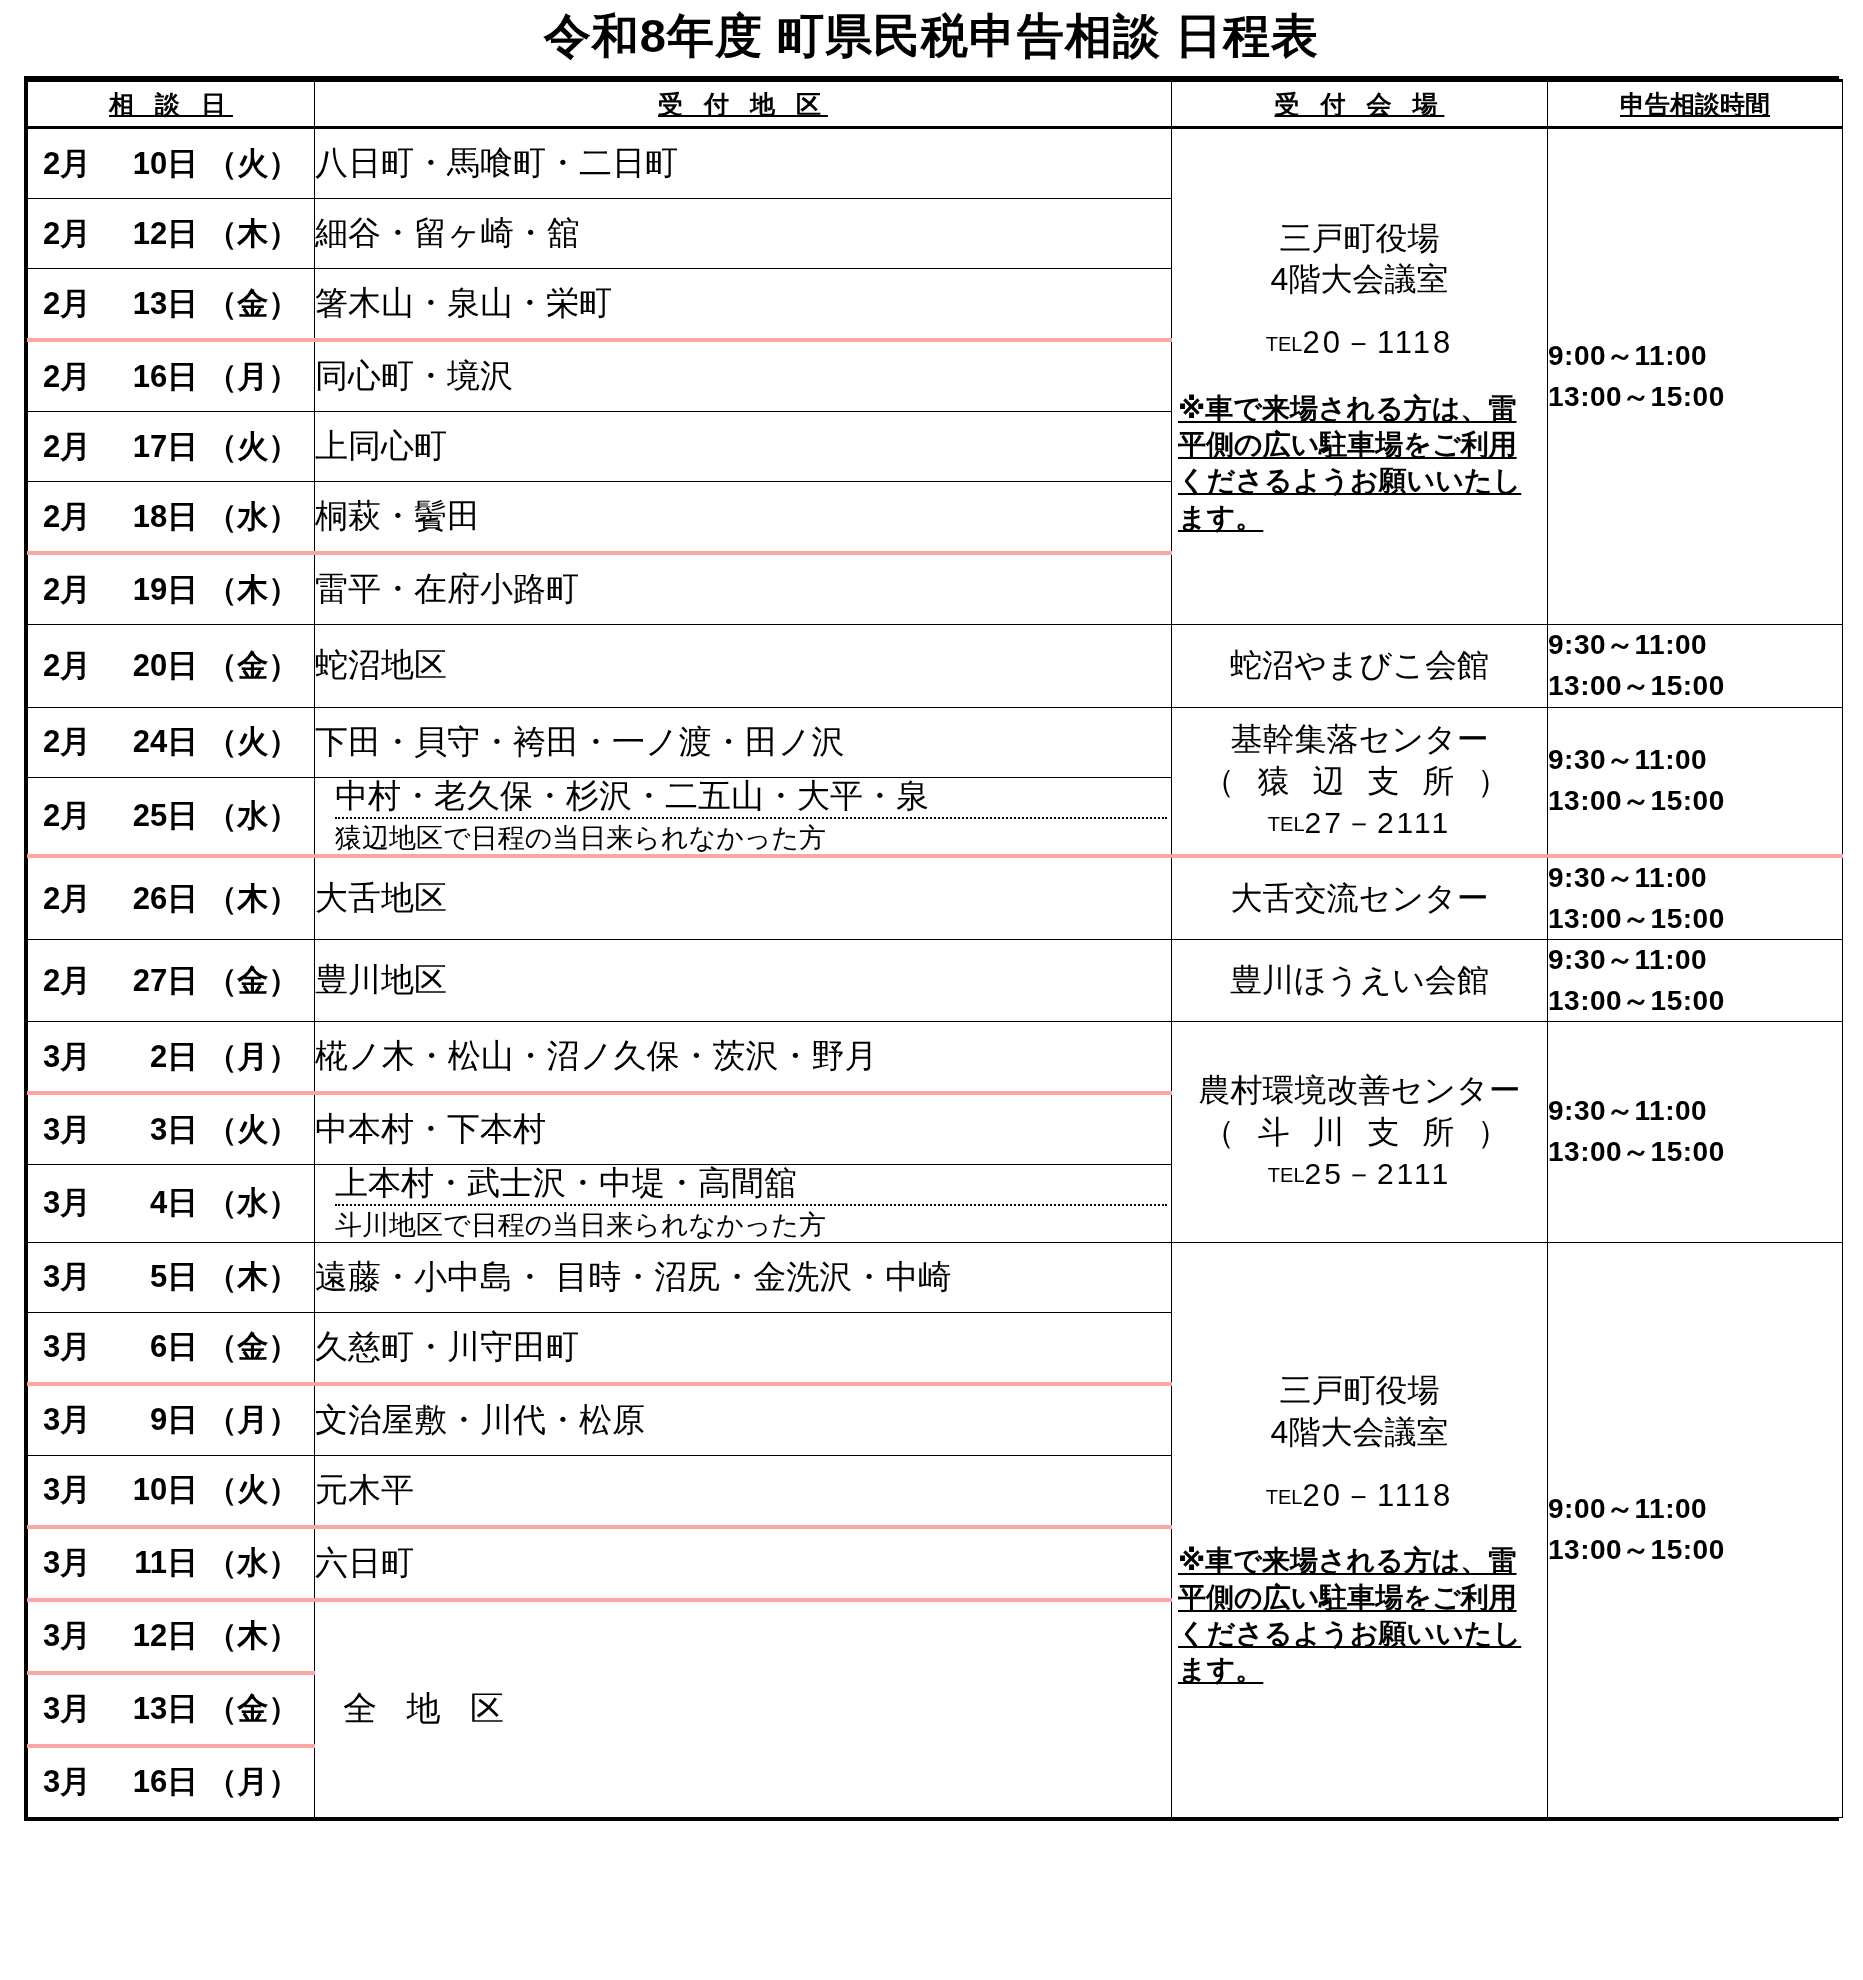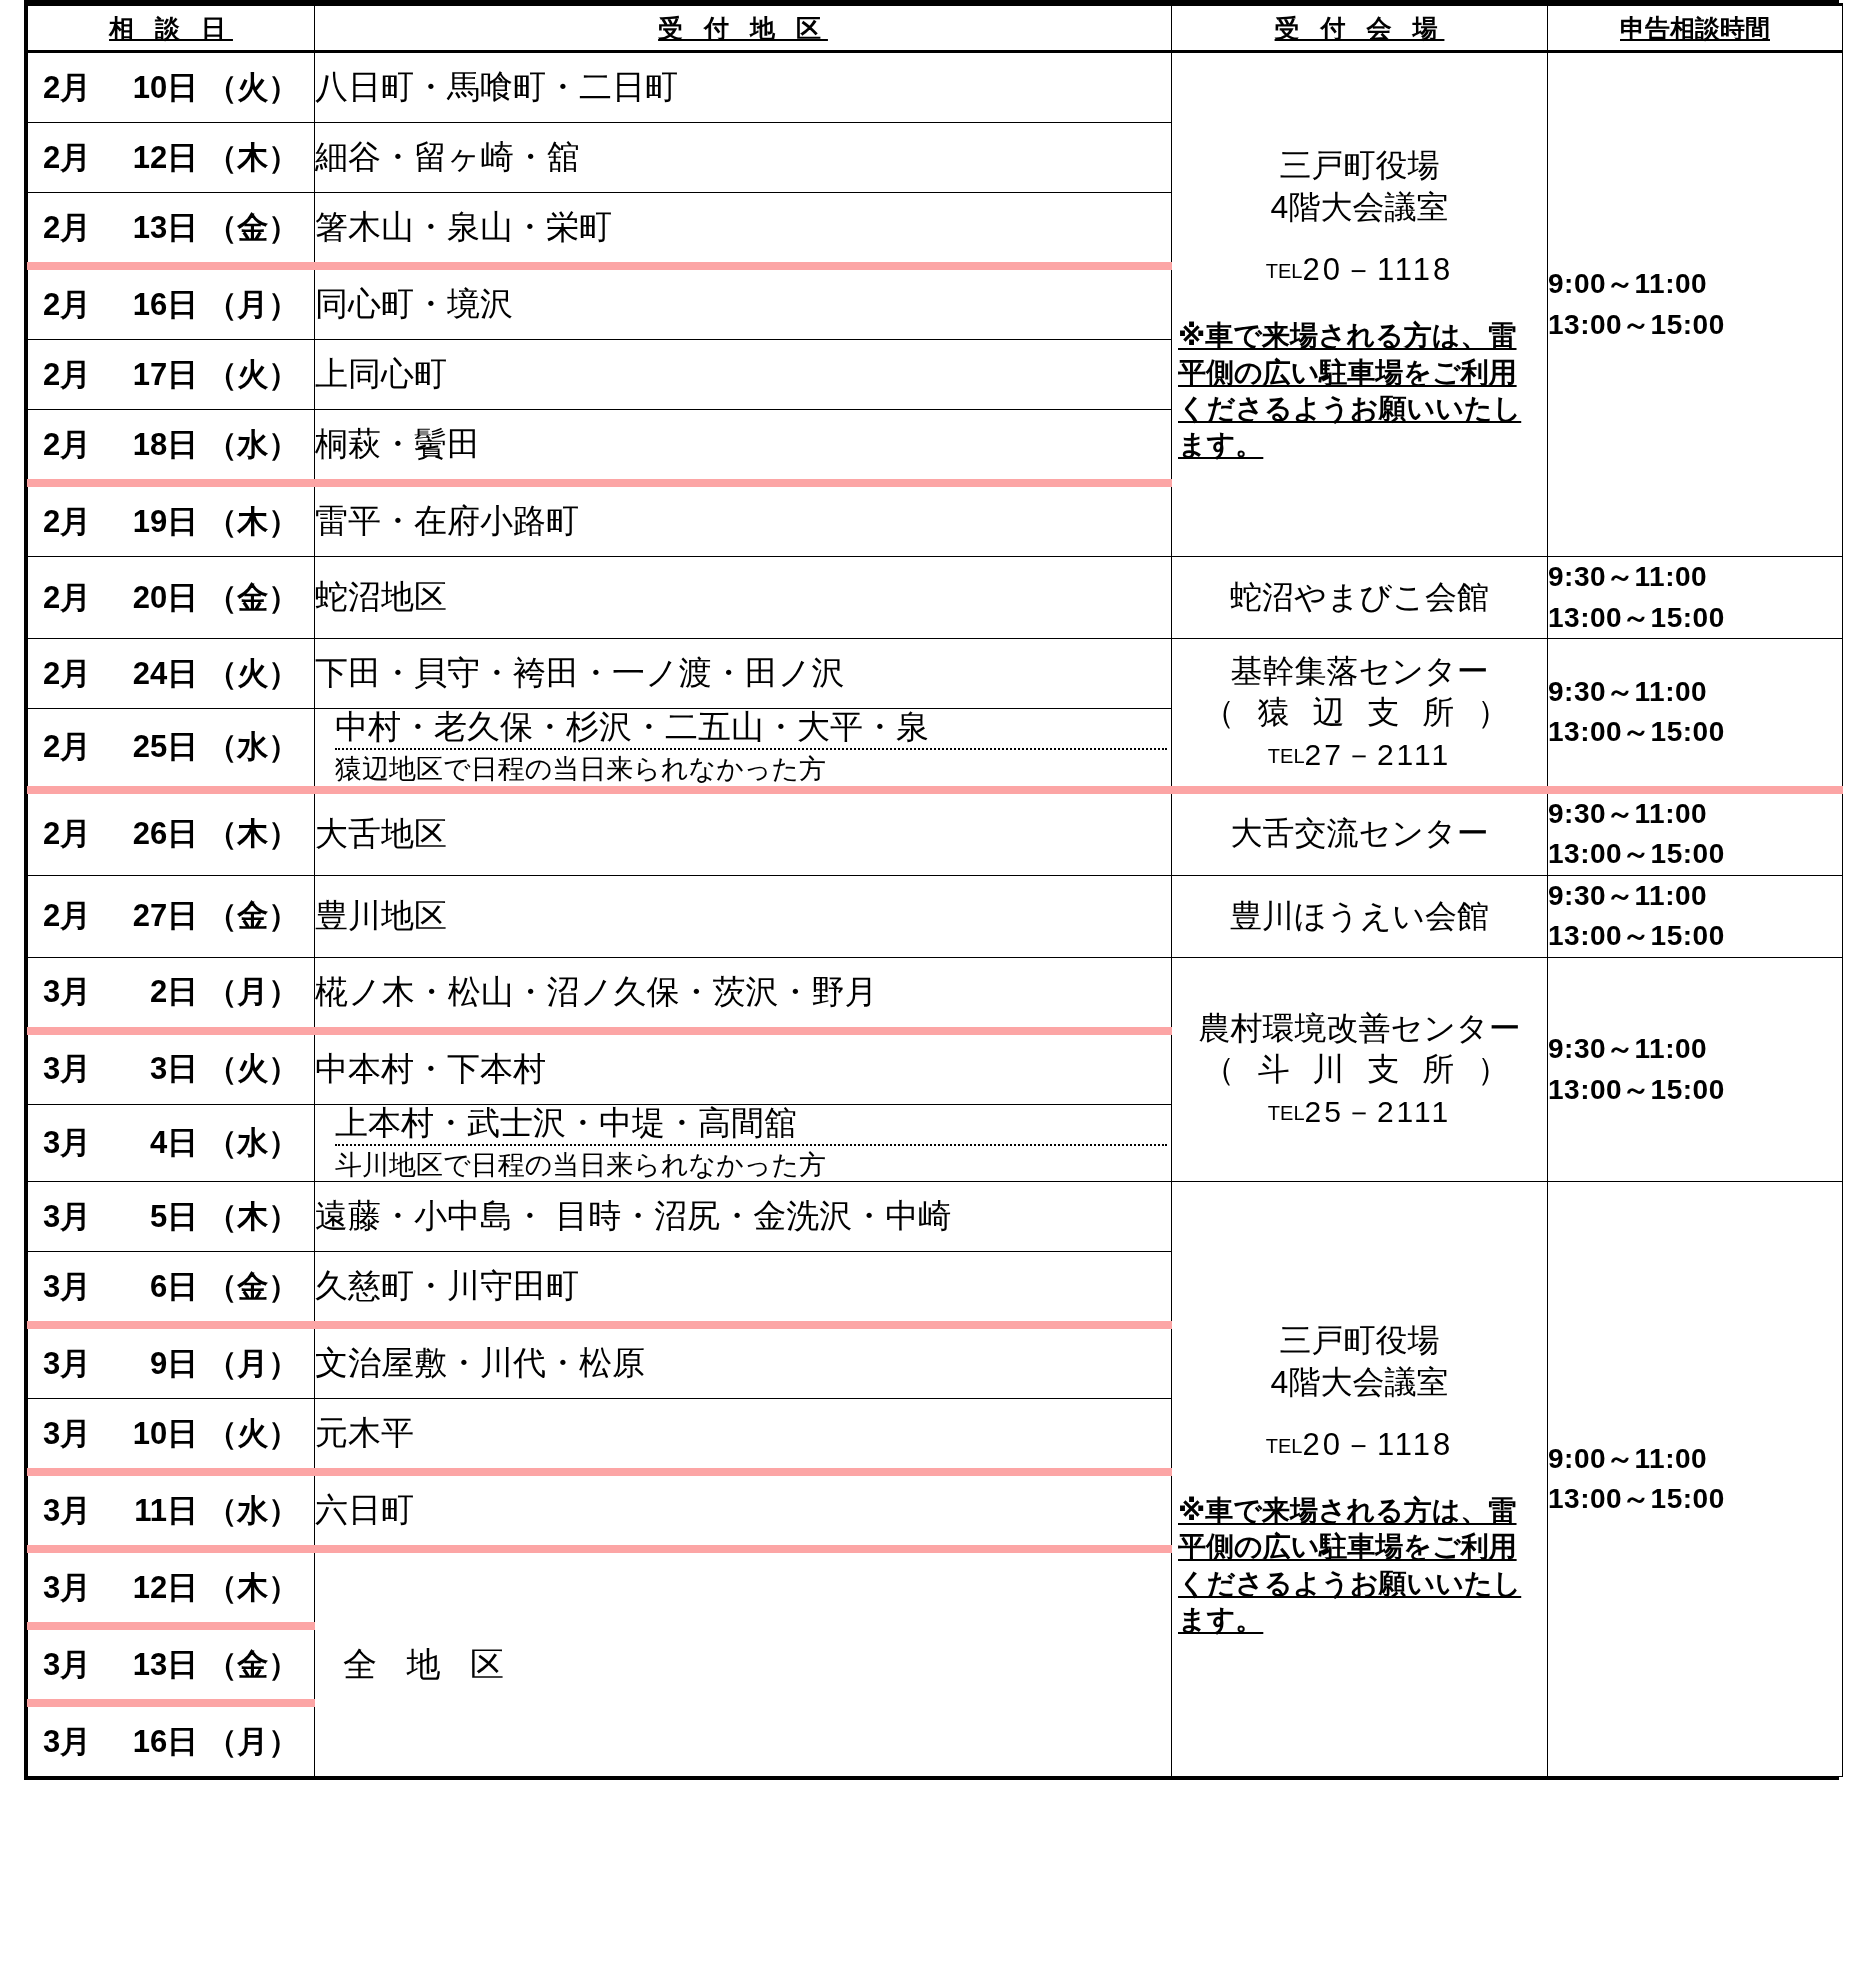--- a/index.html
+++ b/index.html
@@ -151,28 +151,29 @@
     font-size: 28px;
     font-weight: bold;
     text-align: left;
     line-height: 1.45;
     white-space: nowrap;
     letter-spacing: 0.5px;
   }
   .time span { display: block; }
 
   
-  tr.thick-top > td, tr.thick-top > th { border-top: 8px solid #fca5a5; }
+  tr.thick-top > td, tr.thick-top > th { border-top: 4px solid #fca5a5; }
   td.thick-bottom { border-bottom: 4px solid #000; }
 </style>
 </head>
 <body>
 
 <div id="page">
 
+  <div class="title">令和8年度 町県民税申告相談 日程表</div>
 
   <div class="table-wrap">
   <table class="sched">
     <colgroup>
       <col class="c-date">
           <col class="c-dist">
           <col class="c-venue">
           <col class="c-time">
     </colgroup>
     <thead>

